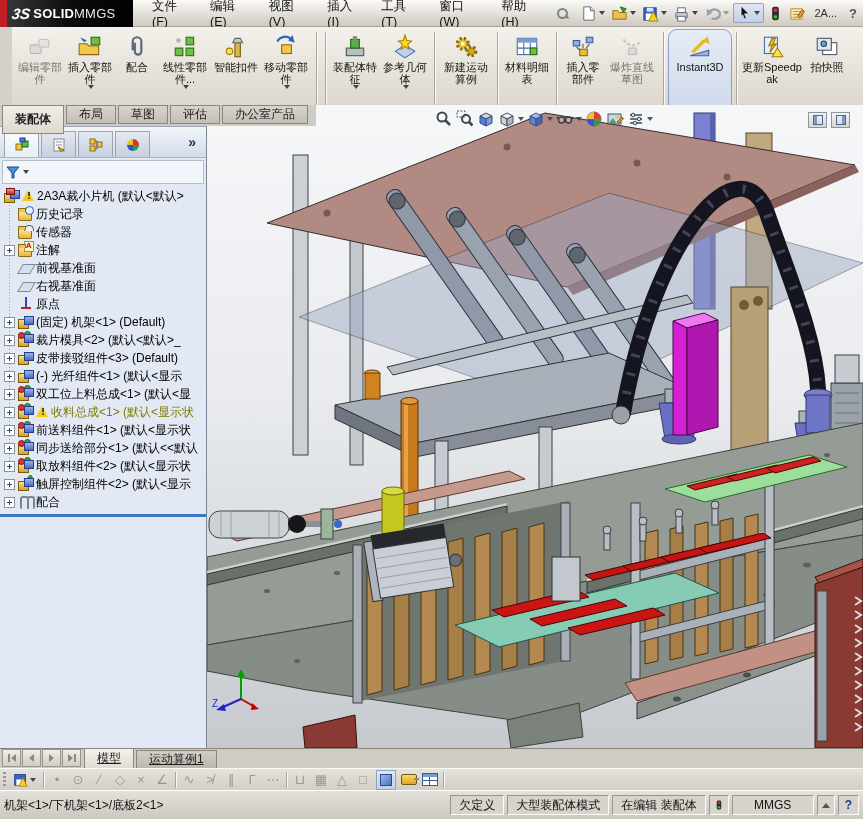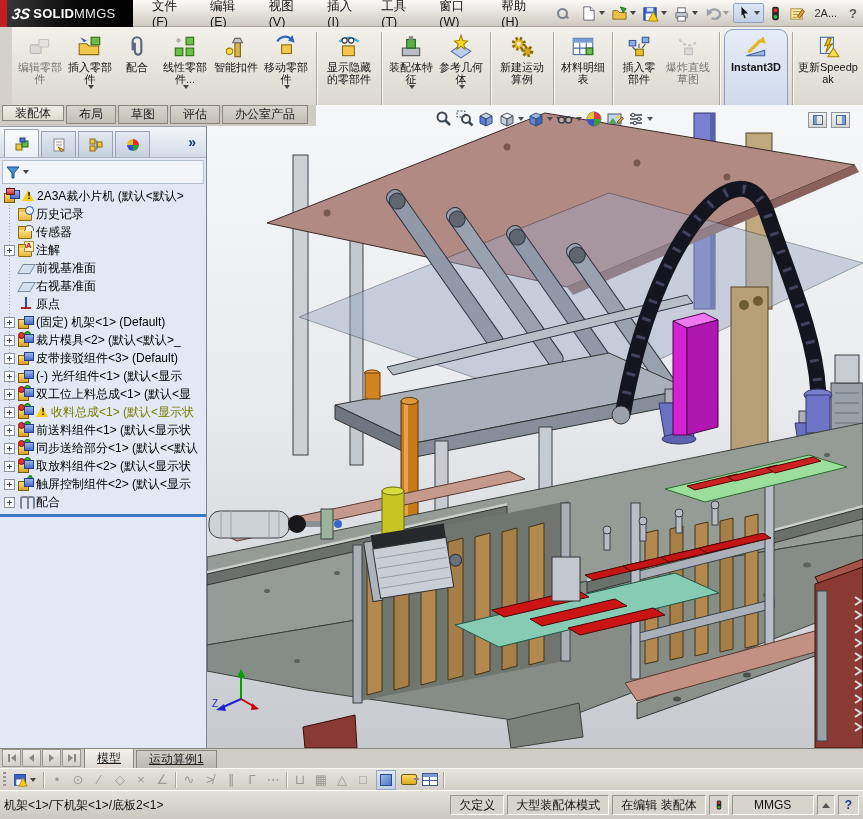--- a/index.html
+++ b/index.html
@@ -25,28 +25,28 @@
   .qsel{background:linear-gradient(#dfe7f4,#c2cfe4);border:1px solid #8fa3c6;border-radius:2px;padding:1px 3px;display:flex;align-items:center;}
   .docshort{font-size:11px;color:#333;margin:0 4px;}
   .qhelp{font-weight:bold;font-size:13px;color:#555;margin:0 6px;}
   
   .cmdbar{position:absolute;left:12px;top:27px;width:863px;height:100px;box-sizing:border-box;display:flex;align-items:stretch;
     background:linear-gradient(#f3f1eb,#ddd9d0 75%,#d0ccc3);border-bottom:1px solid #a09c94;padding:2px 16px 1px 4px;}
   .cmdbtn{display:flex;flex-direction:column;align-items:center;padding-top:4px;flex:none;border:1px solid transparent;}
   .cmdbtn .cicon{width:26px;height:26px;flex:none;}
   .cmdbtn .clabel{font-size:11px;line-height:12px;text-align:center;color:#141414;margin-top:1px;word-break:break-all;}
   .cmdbtn.dis{opacity:.55;filter:grayscale(.9);}
-  .cmdbtn.pressed{border:1px solid #8aa0c8;background:linear-gradient(#e6ecf6,#cbd6e9);border-radius:9px;font-weight:bold;}
+  .cmdbtn.pressed{border:1px solid #8aa0c8;background:linear-gradient(#e6ecf6,#cbd6e9);border-radius:9px;}
   .vsep{width:1px;background:#aaa69c;box-shadow:1px 0 0 rgba(255,255,255,.8);margin:3px 4px;flex:none;}
   
   .tabunder{position:absolute;left:0;top:105px;width:316px;height:21px;background:#cfccc4;}
   .tabstrip{position:absolute;left:2px;top:105px;height:21px;display:flex;z-index:5;}
   .rtab{height:19px;padding:0 12px;display:flex;align-items:center;font-size:12px;color:#222;
     background:linear-gradient(#d9d5cd,#c3bfb7);border:1px solid #8a867e;margin-right:2px;box-sizing:border-box;}
-  .rtab.active{background:linear-gradient(#f0ede6,#dedacf);height:16px;font-weight:normal;}
+  .rtab.active{background:linear-gradient(#f0ede6,#dedacf);height:29px;font-weight:bold;}
   
   .viewport{position:absolute;left:207px;top:105px;right:0;bottom:71px;
     background:linear-gradient(#f6f7f9,#e9ebee 45%,#c6cacf);overflow:hidden;}
   .viewport svg.model{position:absolute;left:0;top:0;}
   .hud{position:absolute;left:228px;top:5px;display:flex;align-items:center;gap:3px;z-index:6;opacity:.92;}
   .hudbtn{display:flex;align-items:center;}
   .vpbtn{position:absolute;top:7px;width:17px;height:14px;z-index:6;display:flex;align-items:center;justify-content:center;
     background:linear-gradient(#f4f3ef,#d8d5cd);border:1px solid #8a95a2;}
   .vpbtn .g{width:8px;height:8px;border:1px solid #4a6a9a;position:relative;}
   .vpbtn.l .g::before{content:"";position:absolute;left:0;top:0;width:3px;height:8px;background:#7799cc;}
@@ -264,29 +264,20 @@
     <div class="cmdbtn" style="width:50px">
       <span class="cicon"><svg width="26" height="26" viewBox="0 0 24 24">
             <rect x="8" y="10" width="9" height="8" fill="#f4c84a" stroke="#8a6a14"></rect>
             <path d="M4,7 a8,8 0 0 1 13,-2" fill="none" stroke="#2a62c8" stroke-width="2"></path>
             <polygon points="18,1 20,8 14,6" fill="#2a62c8"></polygon>
           </svg></span>
       <span class="clabel">移动零部件</span>
         <span class="dar"></span>
     </div>
     <div class="vsep"></div>
-    <div class="cmdbtn" style="width:54px">
-      <span class="cicon"><svg width="26" height="26" viewBox="0 0 24 24">
-            <rect x="6" y="11" width="11" height="9" fill="#f4c84a" stroke="#8a6a14"></rect>
-            <path d="M3,7 q9,-7 18,0" stroke="#36b0e0" fill="none" stroke-width="2"></path>
-            <circle cx="8" cy="6" r="2.4" fill="#fff" stroke="#333"></circle>
-            <circle cx="14" cy="6" r="2.4" fill="#fff" stroke="#333"></circle>
-          </svg></span>
-      <span class="clabel">显示隐藏的零部件</span>
-    </div>
     <div class="vsep"></div>
     <div class="cmdbtn" style="width:48px">
       <span class="cicon"><svg width="26" height="26" viewBox="0 0 24 24">
             <rect x="4" y="13" width="16" height="7" fill="#b8bec6" stroke="#555"></rect>
             <rect x="8" y="5" width="8" height="8" fill="#58b048" stroke="#1e6414"></rect>
             <rect x="10" y="2" width="4" height="4" fill="#888"></rect>
           </svg></span>
       <span class="clabel">装配体特征</span>
         <span class="dar"></span>
     </div>

